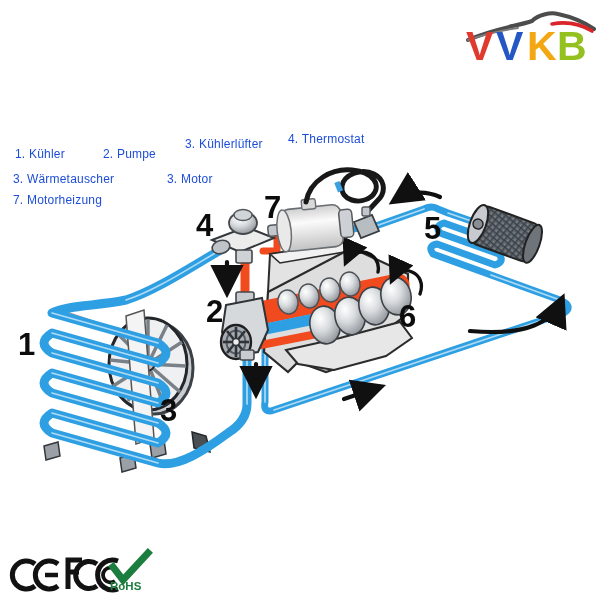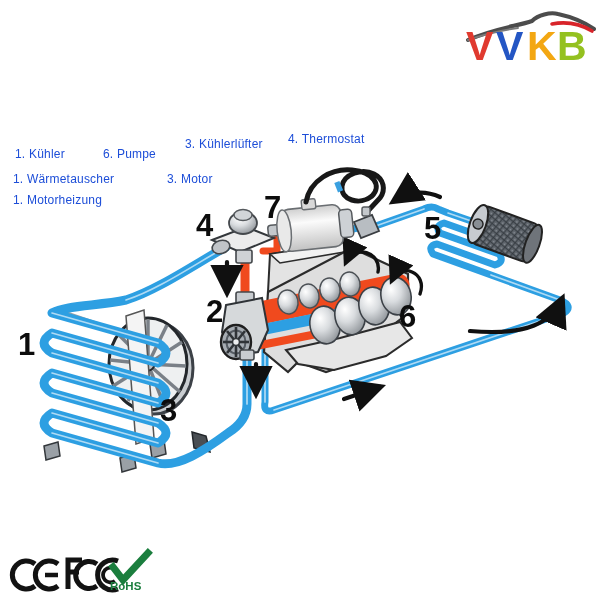--- a/index.html
+++ b/index.html
@@ -183,26 +183,26 @@
     <path class="mark" stroke-width="3.8" d="M115,569 A 7.5 7.5 0 1 0 115,581"></path>
   </g>
   <g>
     <path d="M113,567 L123,580 L148,553" stroke="#1B7E3E" stroke-width="7" fill="none" stroke-linecap="square"></path>
     <text x="110" y="590" font-size="11.5" font-weight="bold" fill="#1B7E3E">RoHS</text>
   </g>
 </svg>
 
 <div>
   <span class="legend-item" style="left:15px;top:147px">1. Kühler</span>
-  <span class="legend-item" style="left:103px;top:147px">6. Pumpe</span>
+  <span class="legend-item" style="left:103px;top:147px">2. Pumpe</span>
   <span class="legend-item" style="left:185px;top:137px">3. Kühlerlüfter</span>
   <span class="legend-item" style="left:288px;top:132px">4. Thermostat</span>
-  <span class="legend-item" style="left:13px;top:172px">1. Wärmetauscher</span>
+  <span class="legend-item" style="left:13px;top:172px">3. Wärmetauscher</span>
   <span class="legend-item" style="left:167px;top:172px">3. Motor</span>
-  <span class="legend-item" style="left:13px;top:193px">1. Motorheizung</span>
+  <span class="legend-item" style="left:13px;top:193px">7. Motorheizung</span>
 </div>
 
 <div>
   <span class="num" style="left:18px;top:329px">1</span>
   <span class="num" style="left:206px;top:296px">2</span>
   <span class="num" style="left:160px;top:395px">3</span>
   <span class="num" style="left:196px;top:210px">4</span>
   <span class="num" style="left:424px;top:213px">5</span>
   <span class="num" style="left:399px;top:301px">6</span>
   <span class="num" style="left:264px;top:192px">7</span>

